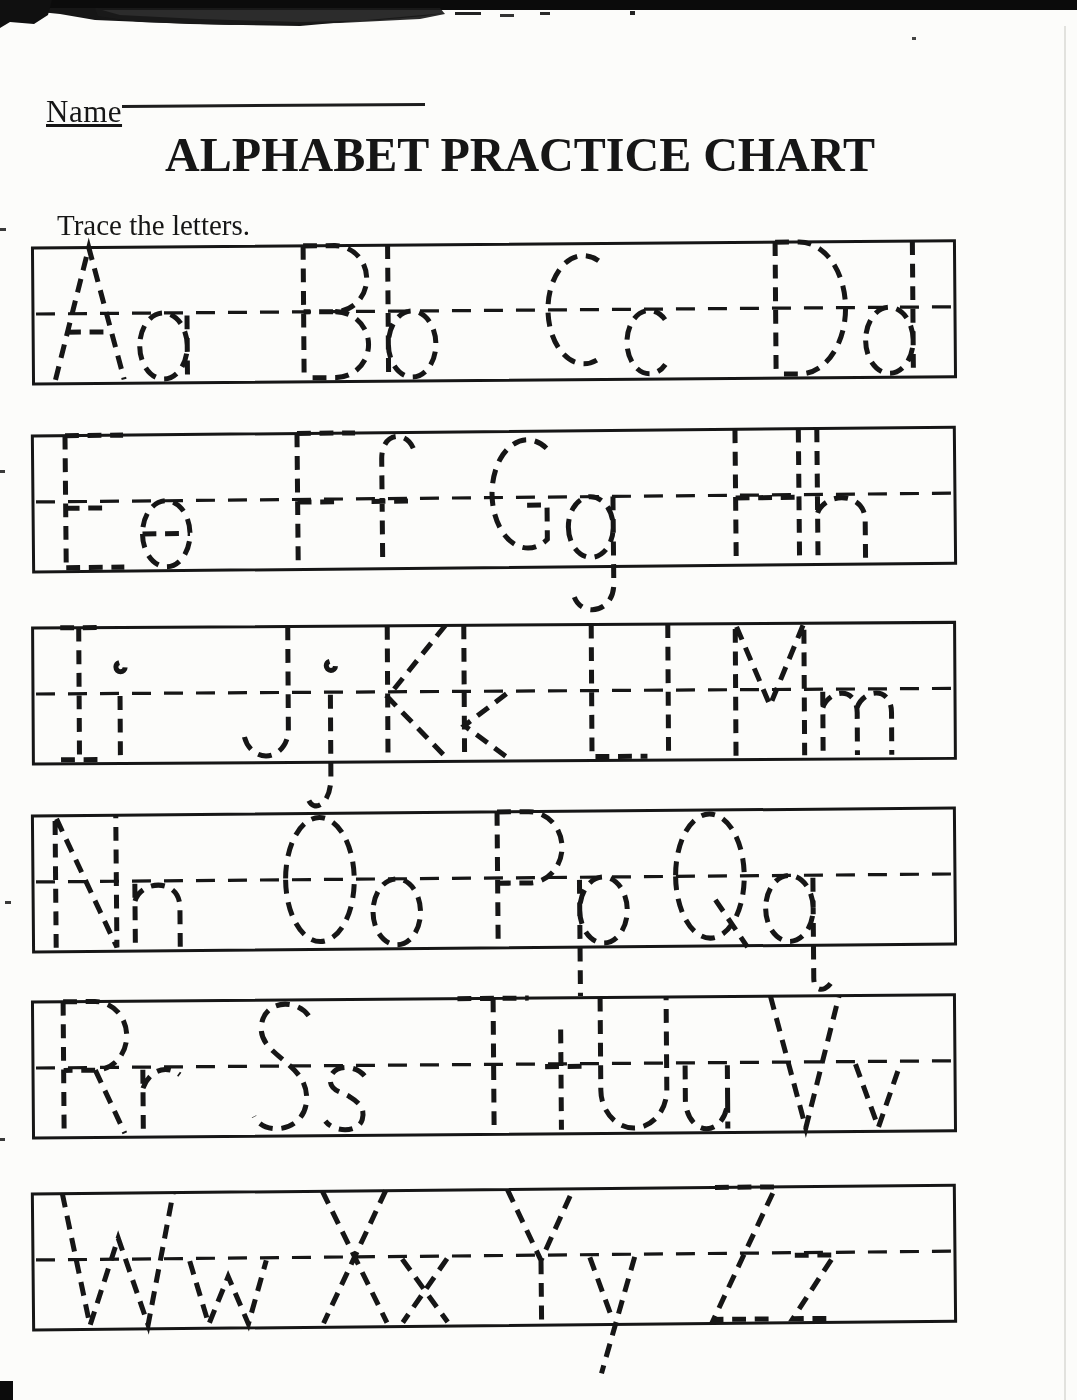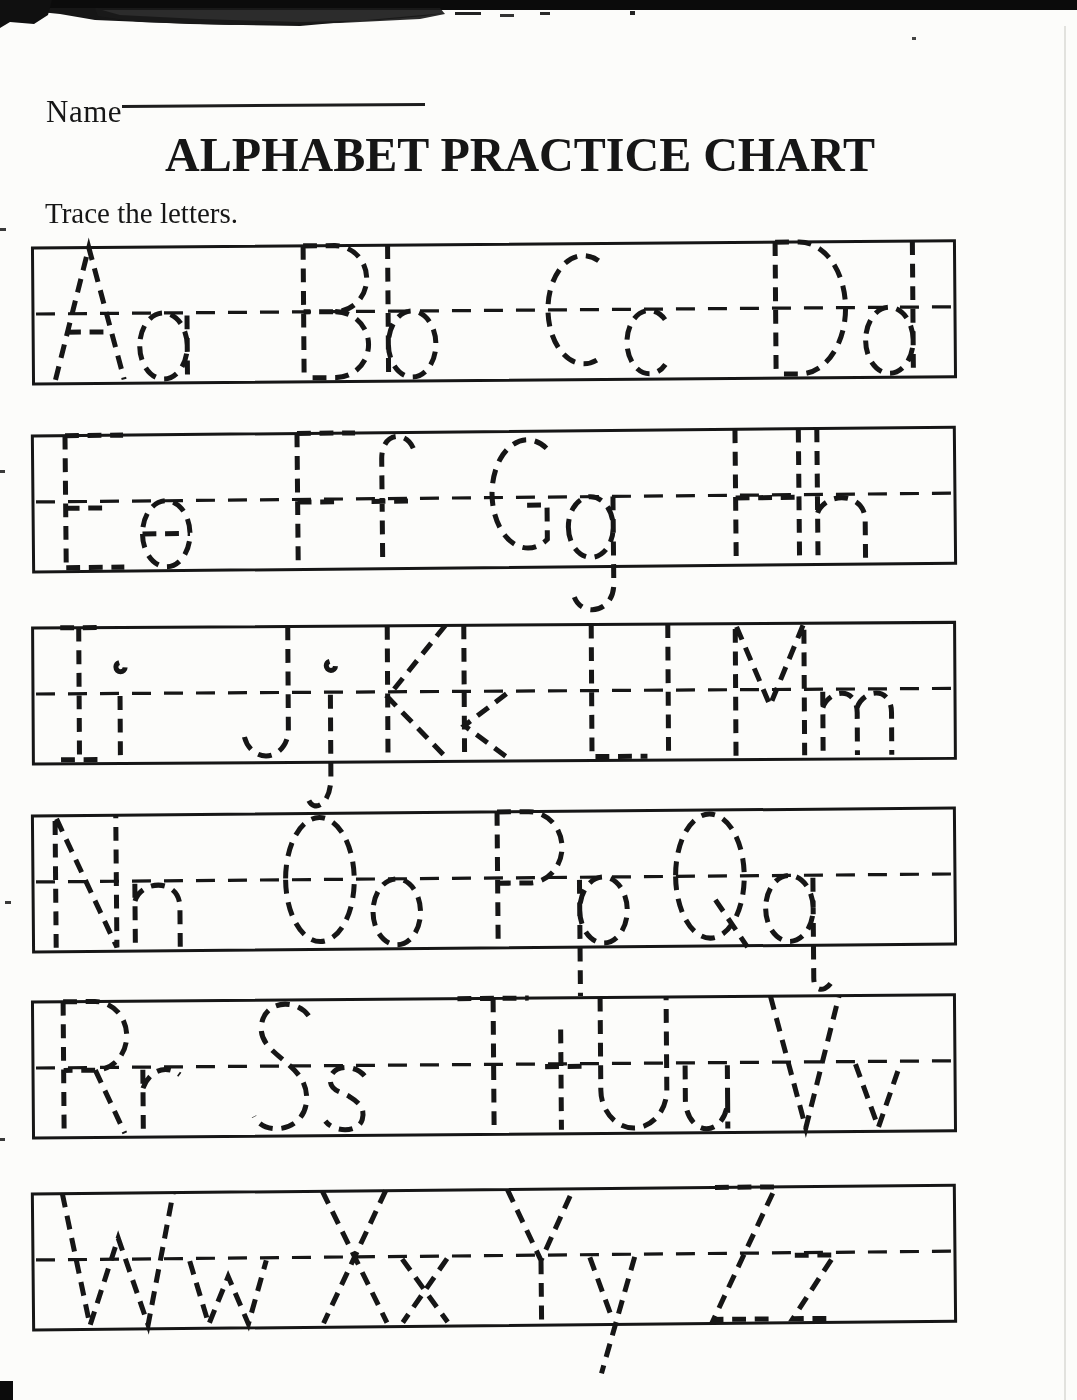--- a/index.html
+++ b/index.html
@@ -3,32 +3,32 @@
 <meta charset="utf-8">
 <style>
   html,body{margin:0;padding:0;background:#ffffff;}
   .page{
     position:relative; width:1077px; height:1400px;
     background:#fcfcfa; overflow:hidden;
     font-family:"Liberation Serif", serif; color:#161616;
   }
   .sr{position:absolute; width:1px; height:1px; overflow:hidden; opacity:0; pointer-events:none;}
   .name-row{position:absolute; left:46px; top:94px;}
-  .name-label{font-size:31px; letter-spacing:0.5px;}
+  .name-label{font-size:31px; letter-spacing:0.5px;text-decoration:underline;}
   .name-line{
     position:absolute; left:122px; top:104px; width:303px;
     border-bottom:3px solid #1d1d1d; transform:rotate(-0.35deg);
   }
   .title{
     position:absolute; left:20px; top:126px; width:1000px;
     text-align:center; font-size:49px; font-weight:bold; letter-spacing:0px;
     transform:scaleX(0.98); margin:0;
   }
   .instruction{
-    position:absolute; left:41px; top:193px; margin:4px;
+    position:absolute; left:41px; top:193px; margin:16px;
     font-size:29px;
   }
   .trace-row{position:absolute; left:0;}
   .trace-row svg{overflow:visible; display:block;}
   .artifact{position:absolute; pointer-events:none;}
   .paper-edge{
     position:absolute; left:1064px; top:26px; width:2px; height:1374px;
     background:#e2e2de;
   }
   .corner-nub{position:absolute; left:0; top:1381px; width:13px; height:19px; background:#0c0c0c;}

